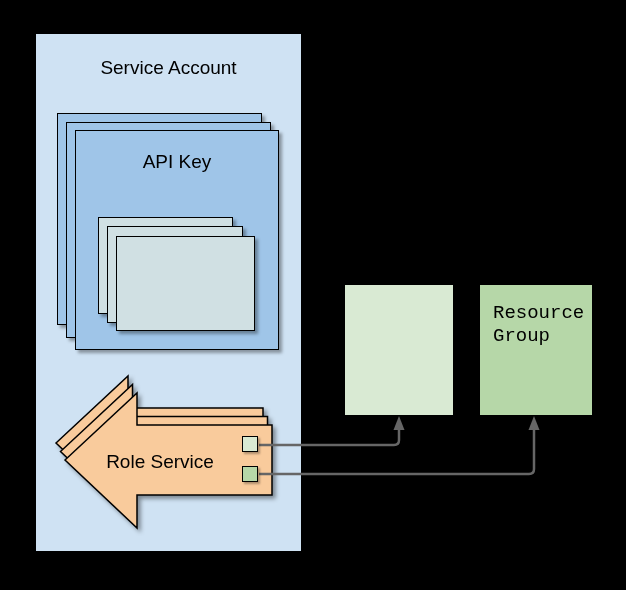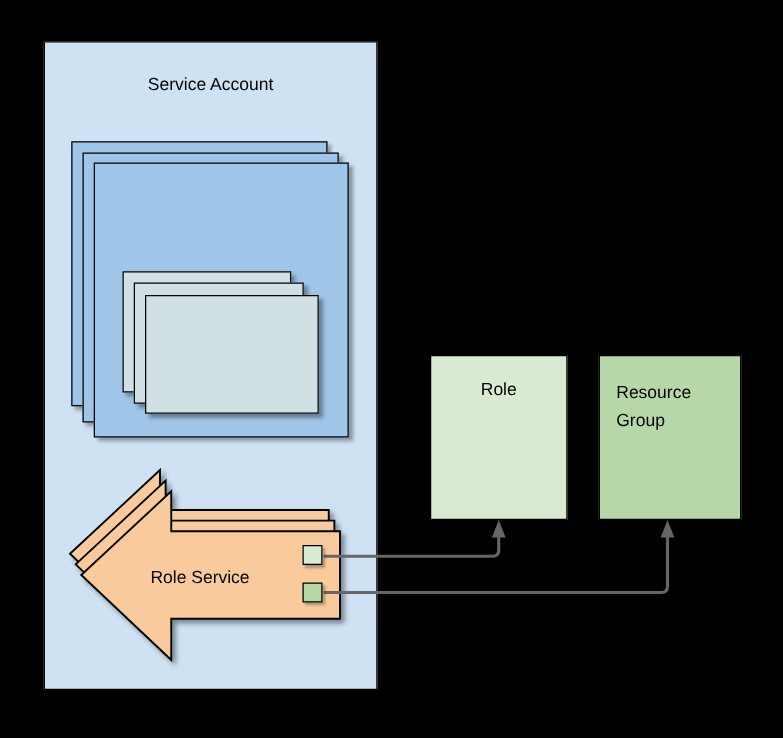--- a/index.html
+++ b/index.html
@@ -18,27 +18,27 @@
     border: 1px solid var(--shape-border, #000);
   }
   .stacked { box-shadow: 3px 3px 3px rgba(0,0,0,0.35); }
   .panel { background: var(--panel-fill); }
   .api-box { background: var(--api-key-fill); }
   .token-box { background: var(--token-fill); }
   .role-box { background: var(--role-fill); }
   .resource-box { background: var(--resource-group-fill); }
   .label {
     position: absolute;
-    font-size: 14px;
+    font-size: 19px;
     line-height: 23px;
     text-align: center;
     white-space: nowrap;
     z-index: 6;
   }
-  .wrap-label { white-space: normal; }
+  .wrap-label { white-space: normal; font-family: Liberation Mono, monospace; }
   .wrap-label .inner {
     width: 86px;
     margin: 0 auto;
     text-align: left;
   }
   .overlay-svg {
     position: absolute;
     left: 0; top: 0;
     width: 626px; height: 590px;
     z-index: 5;
@@ -61,27 +61,27 @@
 <body>
 
 <div class="stage">
 
   <div class="shape panel" style="left:35px; top:33px; width:267px; height:519px;"></div>
   <div class="label" style="left:35px; top:56px; width:267px;">Service Account</div>
 
   <div class="shape api-box stacked" style="left:57px; top:113px; width:205px; height:212px;"></div>
   <div class="shape api-box stacked" style="left:66px; top:122px; width:205px; height:216px;"></div>
   <div class="shape api-box stacked" style="left:75px; top:130px; width:204px; height:220px;"></div>
+  <div class="label" style="left:75px; top:150px; width:204px;">API Key</div>
 
   <div class="shape token-box stacked" style="left:98px; top:217px; width:135px; height:97px;"></div>
   <div class="shape token-box stacked" style="left:107px; top:226px; width:136px; height:97px;"></div>
   <div class="shape token-box stacked" style="left:116px; top:236px; width:139px; height:95px;"></div>
 
   <div class="shape role-box" style="left:344px; top:284px; width:110px; height:132px;"></div>
-  <div class="label" style="left:344px; top:300px; width:110px;">Role</div>
 
   <div class="shape resource-box" style="left:479px; top:284px; width:114px; height:132px;"></div>
   <div class="label wrap-label" style="left:479px; top:302px; width:114px;">
     <div class="inner">Resource Group</div>
   </div>
 
   <svg class="overlay-svg" viewBox="0 0 626 590" xmlns="http://www.w3.org/2000/svg">
     <defs>
       <filter id="shadow" x="-20%" y="-20%" width="140%" height="140%">
         <feDropShadow dx="3" dy="3" stdDeviation="2" flood-color="#000000" flood-opacity="0.4"></feDropShadow>

